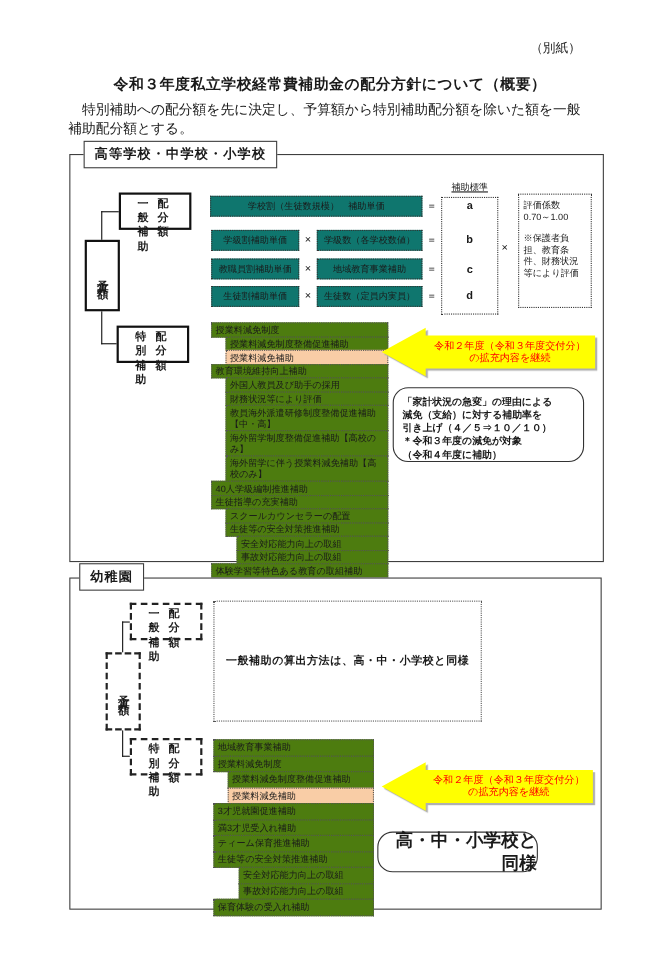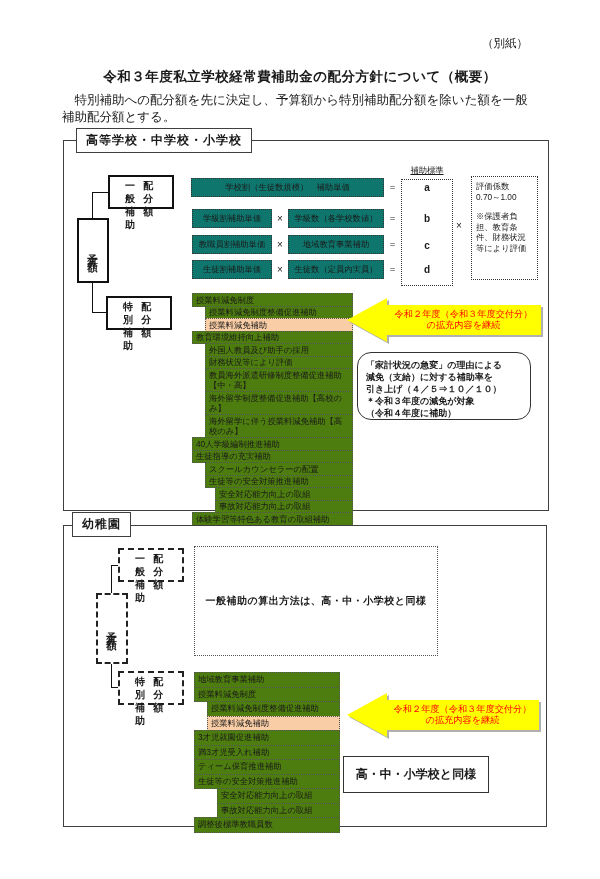--- a/index.html
+++ b/index.html
@@ -51,21 +51,21 @@
   .arrow { filter:drop-shadow(2px 2px 0px #b0b0b0); }
   .arrow .head { position:absolute; left:0; top:0; width:0; height:0;
                  border-top:22px solid transparent; border-bottom:22px solid transparent;
                  border-right:40px solid var(--arrow-bg,#FFFF00); }
   .arrow .tail { position:absolute; left:39px; top:7px; right:0; height:30px; background:var(--arrow-bg,#FFFF00);
                  display:flex; flex-direction:column; justify-content:center; text-align:center;
                  color:var(--arrow-text,#FF0000); font-weight:normal; font-size:9.2px; line-height:11px; }
 
   
   .rnote { border:1.4px solid #333; border-radius:14px; background:#fff; font-weight:bold; font-size:9px; line-height:12px; padding:6px 8px; }
-  .rnote2 { border:1.4px solid #333; border-radius:0; background:#fff; font-weight:bold; font-size:12px; display:flex; align-items:center; justify-content:center;text-align:right; }
+  .rnote2 { border:1.4px solid #333; border-radius:14px; background:#fff; font-weight:bold; font-size:16px; display:flex; align-items:center; justify-content:center;text-align:right; }
   .bignote { border:1px dotted #555; background:#fff; display:flex; align-items:center; justify-content:center; font-size:10px; font-weight:bold; letter-spacing:.5px; }
 </style>
 </head>
 <body>
 
 <div class="page">
 
   <div class="abs corner-note">（別紙）</div>
   <div class="abs doc-title">令和３年度私立学校経常費補助金の配分方針について（概要）</div>
   <div class="abs intro">
@@ -182,21 +182,21 @@
         <div class="li ind0">地域教育事業補助</div>
         <div class="li ind0">授業料減免制度</div>
         <div class="li ind1">授業料減免制度整備促進補助</div>
         <div class="li ind1 hl">授業料減免補助</div>
         <div class="li ind0">3才児就園促進補助</div>
         <div class="li ind0">満3才児受入れ補助</div>
         <div class="li ind0">ティーム保育推進補助</div>
         <div class="li ind0">生徒等の安全対策推進補助</div>
         <div class="li ind2">安全対応能力向上の取組</div>
         <div class="li ind2">事故対応能力向上の取組</div>
-        <div class="li ind0">調整後標準教職員数</div>
+        <div class="li ind0">保育体験の受入れ補助</div>
       </div>
 
     <div class="abs arrow" style="left:283px; top:167px; width:192px; height:44px;">
       <div class="head"></div>
       <div class="tail">
         <div>令和２年度（令和３年度交付分）</div>
         <div>の拡充内容を継続</div>
       </div>
     </div>
 

